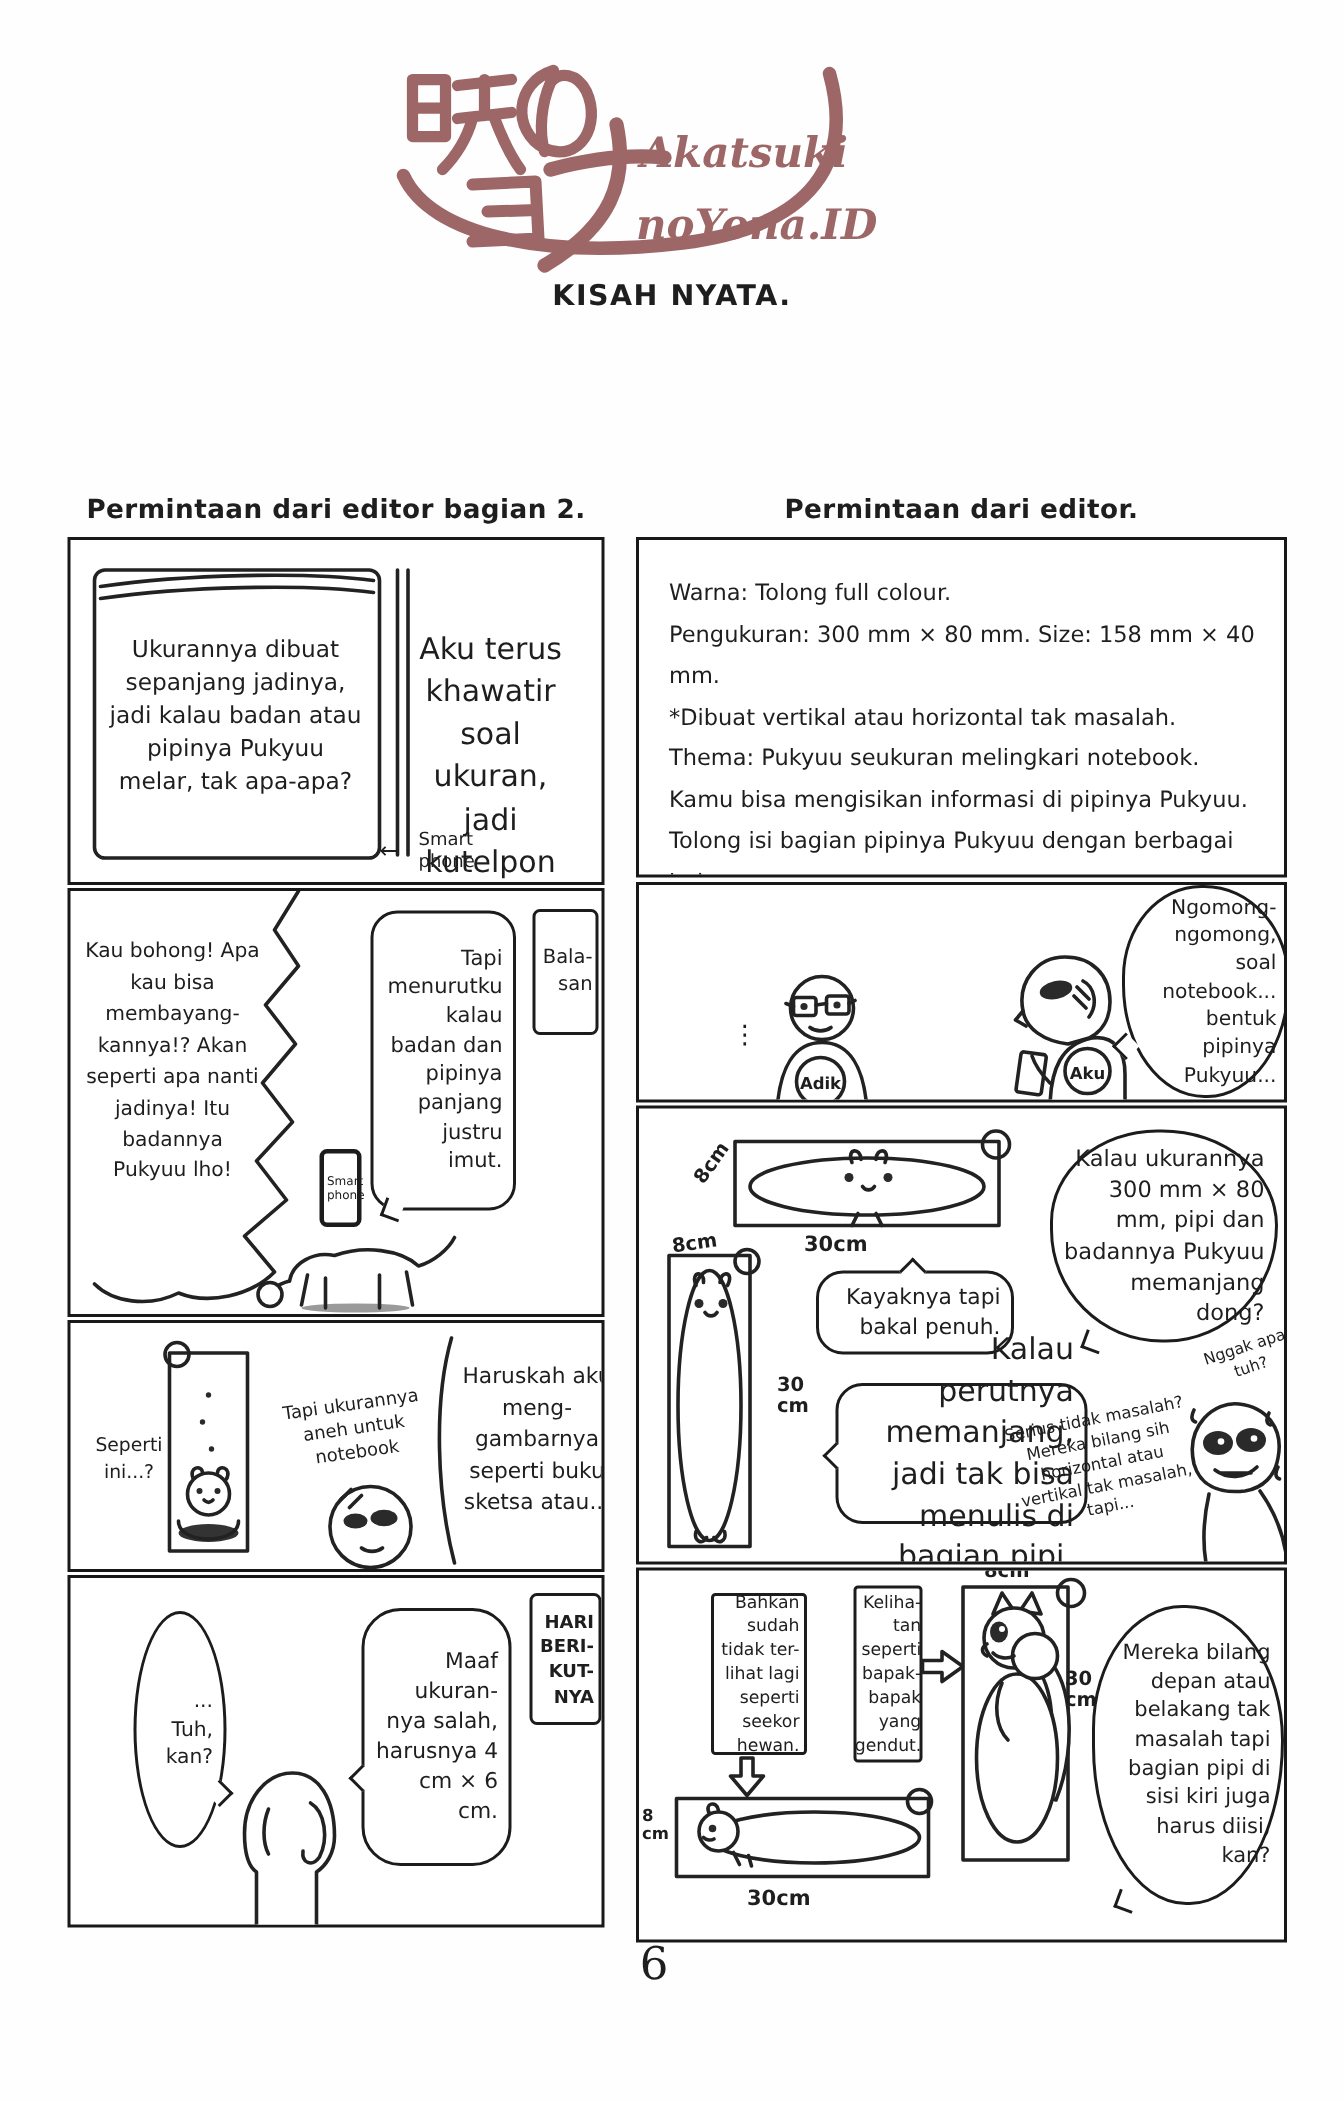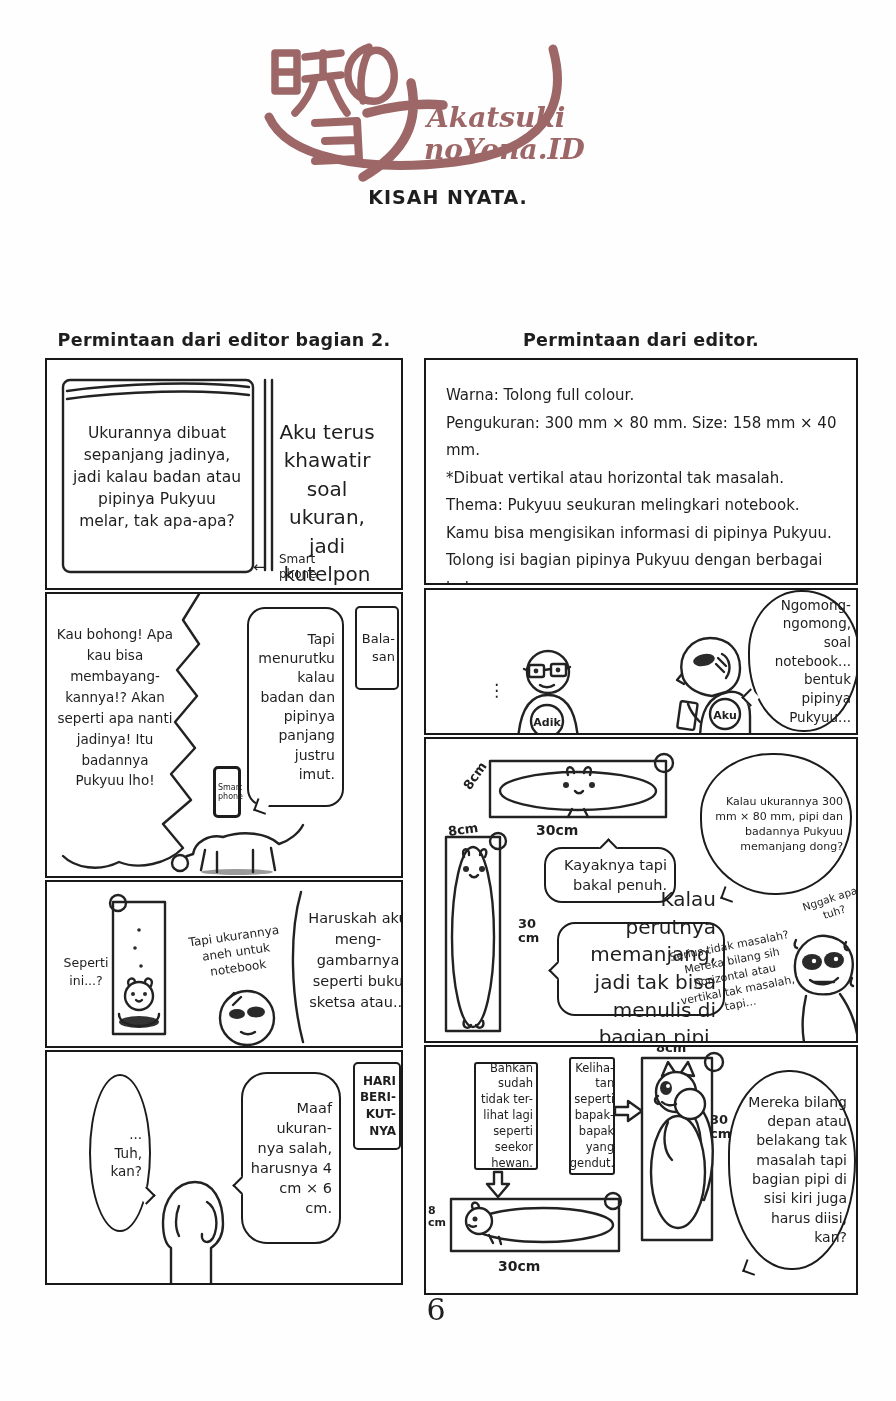--- a/index.html
+++ b/index.html
@@ -52,21 +52,21 @@
         <path d="M 30 28 L 52 28 L 52 66 L 30 66 Z M 30 47 L 52 47"></path>
         <path d="M 60 32 L 96 28 M 78 28 L 78 52 M 60 54 L 96 50 M 70 54 C 66 68 58 80 50 88 M 84 52 C 90 68 96 80 102 88"></path>
 
         <path d="M 124 22 C 98 30 96 62 118 74 C 142 84 156 58 146 36 C 140 24 128 22 122 30 C 116 44 114 62 118 76"></path>
 
         <path d="M 70 98 L 112 96 L 113 115 L 80 116 M 113 115 L 114 134 L 70 136" stroke-width="8"></path>
 
         <path d="M 122 88 C 152 80 176 78 198 80 M 166 58 C 174 96 162 126 118 152" stroke-width="9.5"></path>
       </g>
     </svg>
-    <span class="abs logo-script" style="left:182px; top:76px; font-size:28px;">Akatsuki</span>
+    <span class="abs logo-script" style="left:182px; top:60px; font-size:28px;">Akatsuki</span>
     <span class="abs logo-script" style="left:179px; top:108px; font-size:28px;">noYona.ID</span>
   </div>
 
   <div class="abs subtitle" style="left:0; top:186px; width:896px;">KISAH NYATA.</div>
 
   <div class="col-header" style="left:45px; top:330px; width:358px;">Permintaan dari editor bagian 2.</div>
   <div class="col-header" style="left:424px; top:330px; width:434px;">Permintaan dari editor.</div>
 
   <div class="panel" style="left:45px; top:358px; width:358px; height:232px;">
     <svg width="240" height="220" style="left:6px; top:4px;">
@@ -219,21 +219,21 @@
     <div class="dim" style="left:92px; top:178px; width:26px;">30 cm</div>
 
     <div class="bubble round" style="left:118px; top:108px; width:132px; height:56px; font-size:14.5px;">
       <span>Kayaknya tapi bakal penuh.</span>
       <span class="tail up" style="left:56px; top:-8px;"></span>
     </div>
     <div class="bubble round" style="left:116px; top:183px; width:168px; height:94px; font-size:20px;margin-left:15px;">
       <span>Kalau perutnya memanjang, jadi tak bisa menulis di bagian pipi.</span>
       <span class="tail left" style="left:-8px; top:40px;"></span>
     </div>
-    <div class="bubble organic" style="left:274px; top:14px; width:152px; height:142px; font-size:11px;">
+    <div class="bubble organic" style="left:274px; top:14px; width:152px; height:142px; font-size:15px;">
       <span>Kalau ukurannya 300 mm × 80 mm, pipi dan badannya Pukyuu memanjang dong?</span>
       <span class="tail downleft" style="left:20px; bottom:-8px;"></span>
     </div>
     <div class="mutter" style="left:376px; top:152px; width:60px; font-size:10.5px; transform:rotate(-18deg);">Nggak apa tuh?</div>
     <div class="mutter" style="left:248px; top:200px; width:122px; transform:rotate(-11deg);">Serius tidak masalah? Mereka bilang sih horizontal atau vertikal tak masalah, tapi...</div>
     <svg width="86" height="120" style="left:350px; top:185px;">
       <path class="fillw" d="M 20 52 C 14 26 34 10 50 12 C 68 14 80 28 76 48 C 74 60 66 68 54 70 C 36 72 24 66 20 52 Z"></path>
       <ellipse cx="36" cy="38" rx="10" ry="8" class="dark"></ellipse>
         <ellipse cx="58" cy="36" rx="10" ry="8" class="dark"></ellipse>
       <circle cx="38" cy="37" r="2.2" fill="#fff"></circle>

